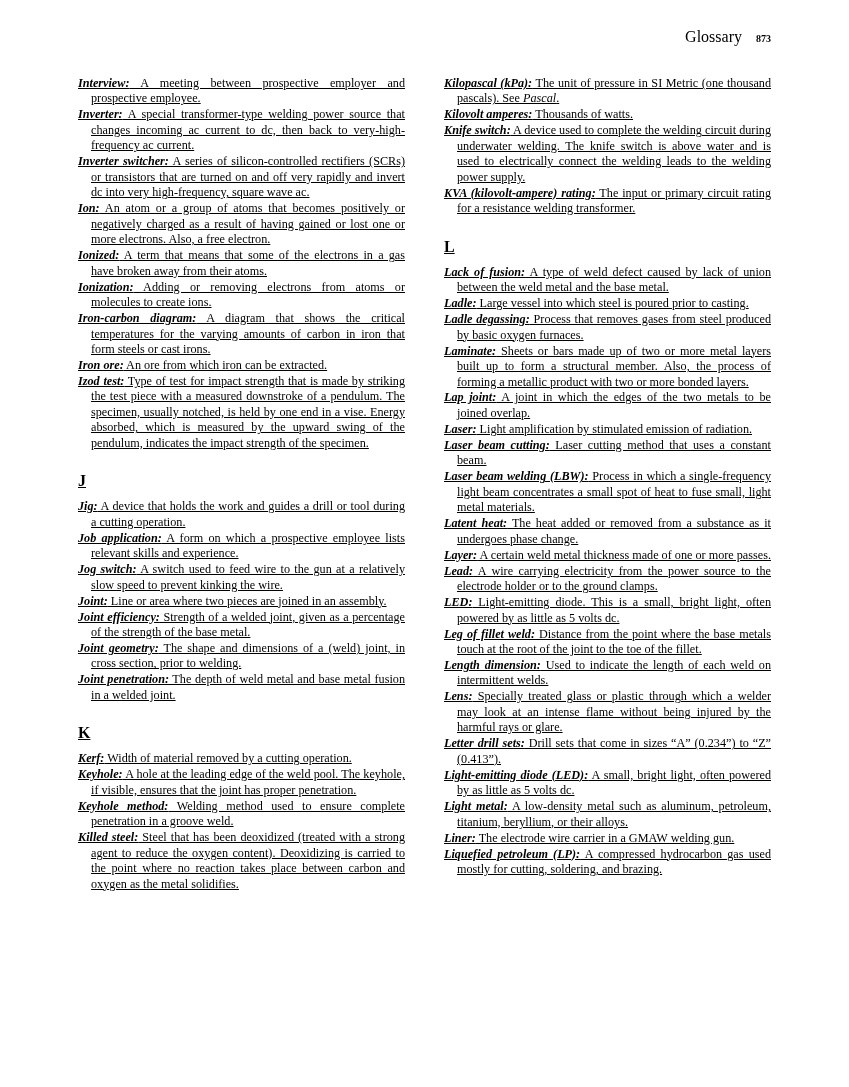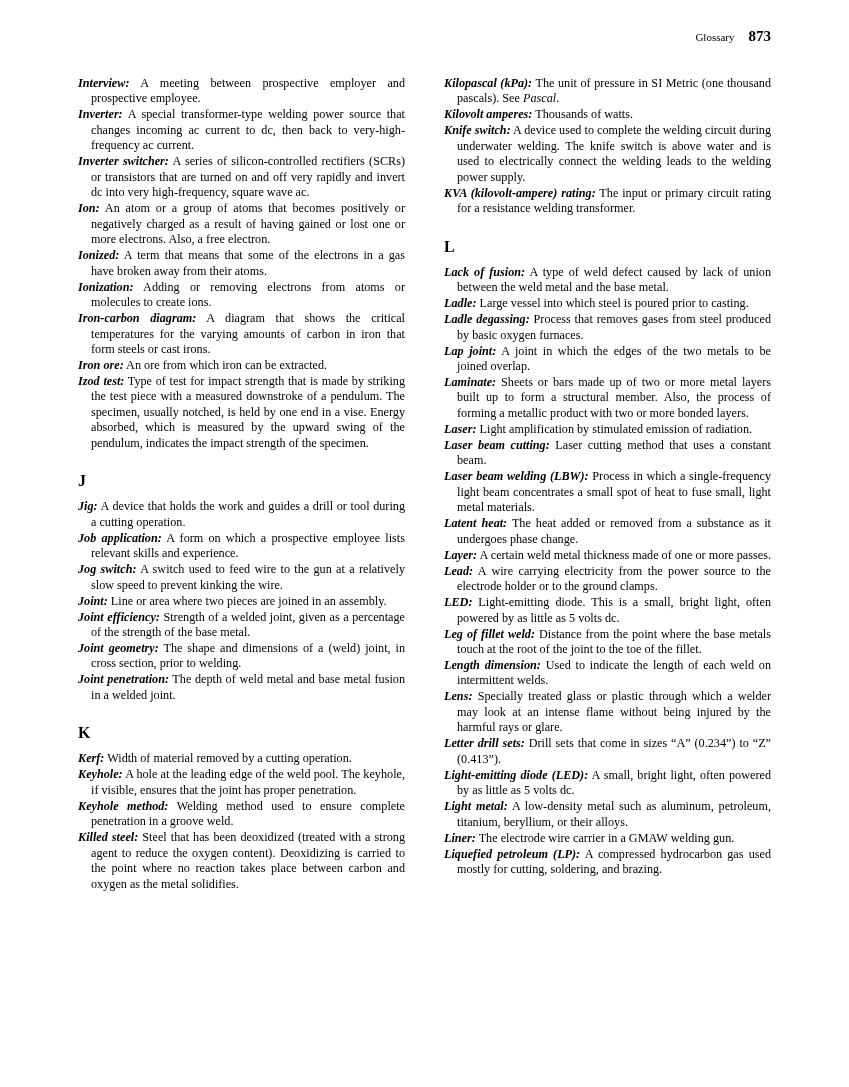--- a/index.html
+++ b/index.html
@@ -23,38 +23,39 @@
   }
   .header {
     position: absolute;
     top: 28px;
     right: 78px;
     display: flex;
     align-items: baseline;
     gap: 14px;
   }
   .header .hdr-label {
-    font-size: 11px;
+    font-size: 16px;
     font-family: "Liberation Serif", serif;
   }
   .header .hdr-page {
-    font-size: 15px;
+    font-size: 10px;
     font-weight: bold;
     font-family: "Liberation Serif", serif;
   }
   .columns {
     position: absolute;
     top: 76px;
     left: 78px;
     width: 693px;
     display: flex;
     gap: 39px;
   }
   .col {
     width: 327px;
+    text-decoration: underline;
   }
   .entry {
     font-size: 12.2px;
     line-height: 1.268;
     text-align: justify;
     text-justify: inter-word;
     margin: 0 0 0.5px 0;
     text-indent: -13px;
     padding-left: 13px;
     hyphens: none;
@@ -152,23 +153,23 @@
       <p class="entry"><span class="term">KVA (kilovolt-ampere) rating:</span><span> The input or primary circuit rating for a resistance welding transformer.</span></p>
 
       <div class="letter-head">L</div>
 
       <p class="entry"><span class="term">Lack of fusion:</span><span> A type of weld defect caused by lack of union between the weld metal and the base metal.</span></p>
 
       <p class="entry"><span class="term">Ladle:</span><span> Large vessel into which steel is poured prior to casting.</span></p>
 
       <p class="entry"><span class="term">Ladle degassing:</span><span> Process that removes gases from steel produced by basic oxygen furnaces.</span></p>
 
+      <p class="entry"><span class="term">Laminate:</span><span> Sheets or bars made up of two or more metal layers built up to form a structural member. Also, the process of forming a metallic product with two or more bonded layers.</span></p>
+
       <p class="entry"><span class="term">Lap joint:</span><span> A joint in which the edges of the two metals to be joined overlap.</span></p>
-
-      <p class="entry"><span class="term">Laminate:</span><span> Sheets or bars made up of two or more metal layers built up to form a structural member. Also, the process of forming a metallic product with two or more bonded layers.</span></p>
 
       <p class="entry"><span class="term">Laser:</span><span> Light amplification by stimulated emission of radiation.</span></p>
 
       <p class="entry"><span class="term">Laser beam cutting:</span><span> Laser cutting method that uses a constant beam.</span></p>
 
 
       <p class="entry"><span class="term">Laser beam welding (LBW):</span><span> Process in which a single-frequency light beam concentrates a small spot of heat to fuse small, light metal materials.</span></p>
 
       <p class="entry"><span class="term">Latent heat:</span><span> The heat added or removed from a substance as it undergoes phase change.</span></p>
 

